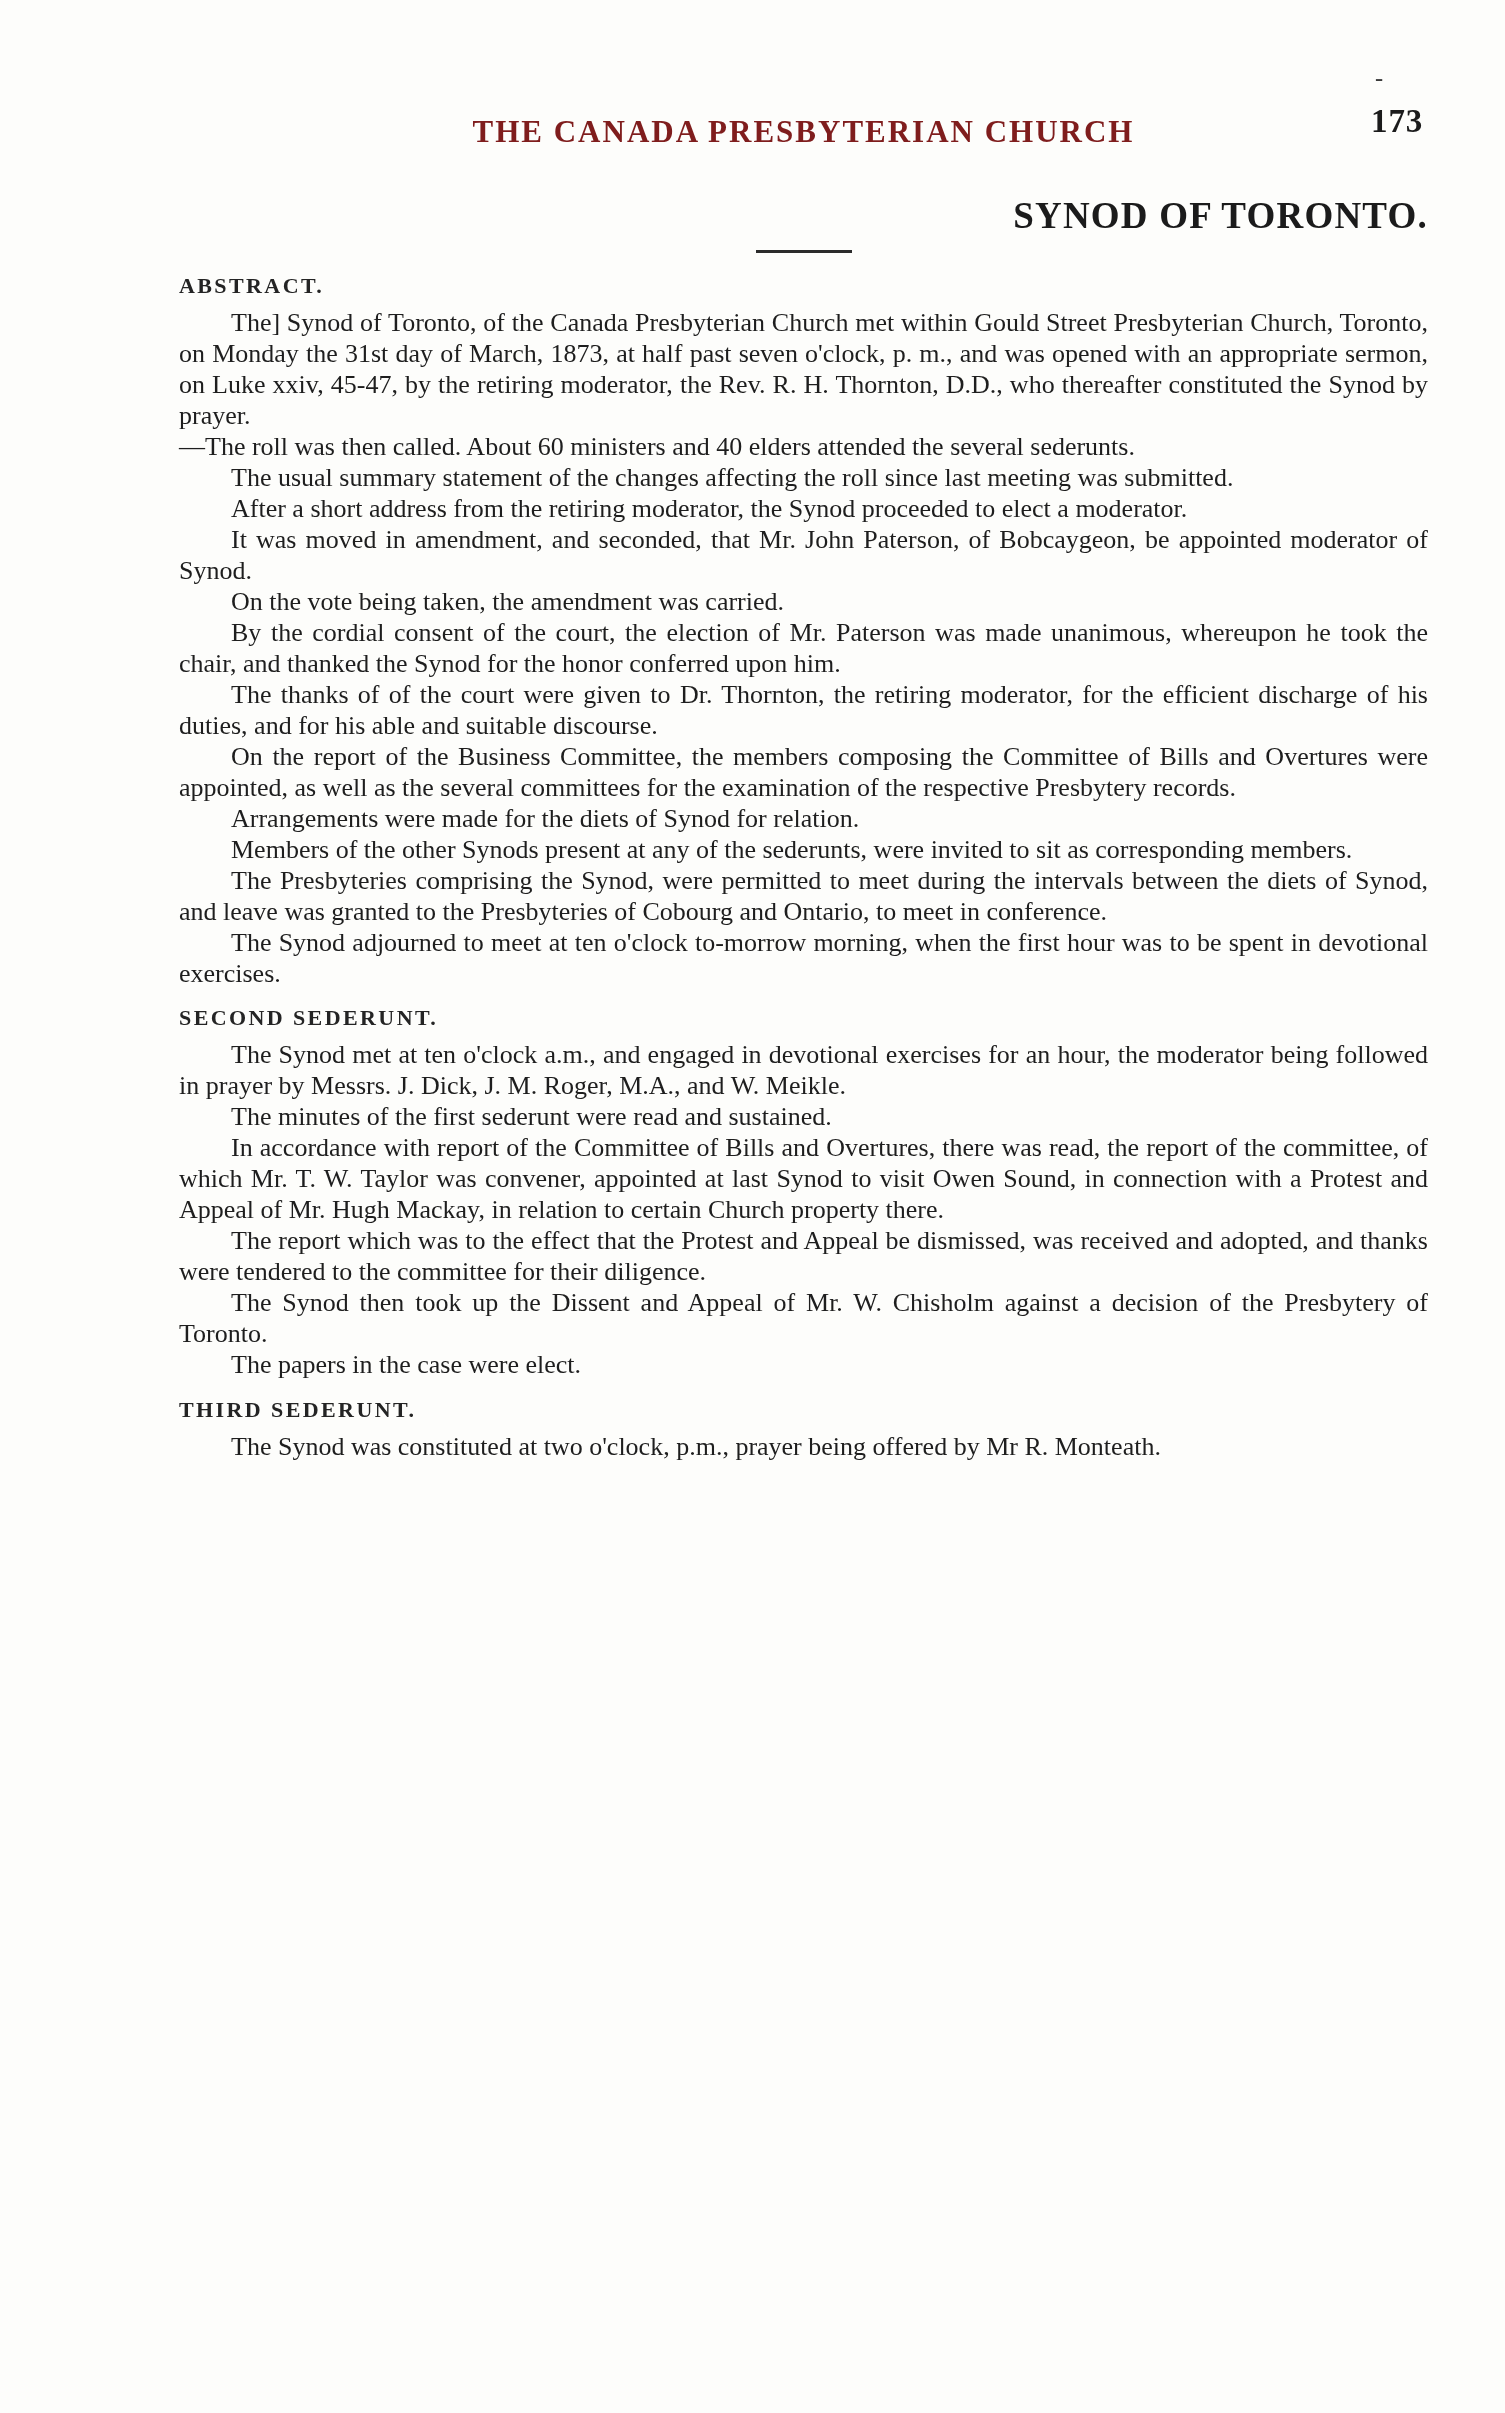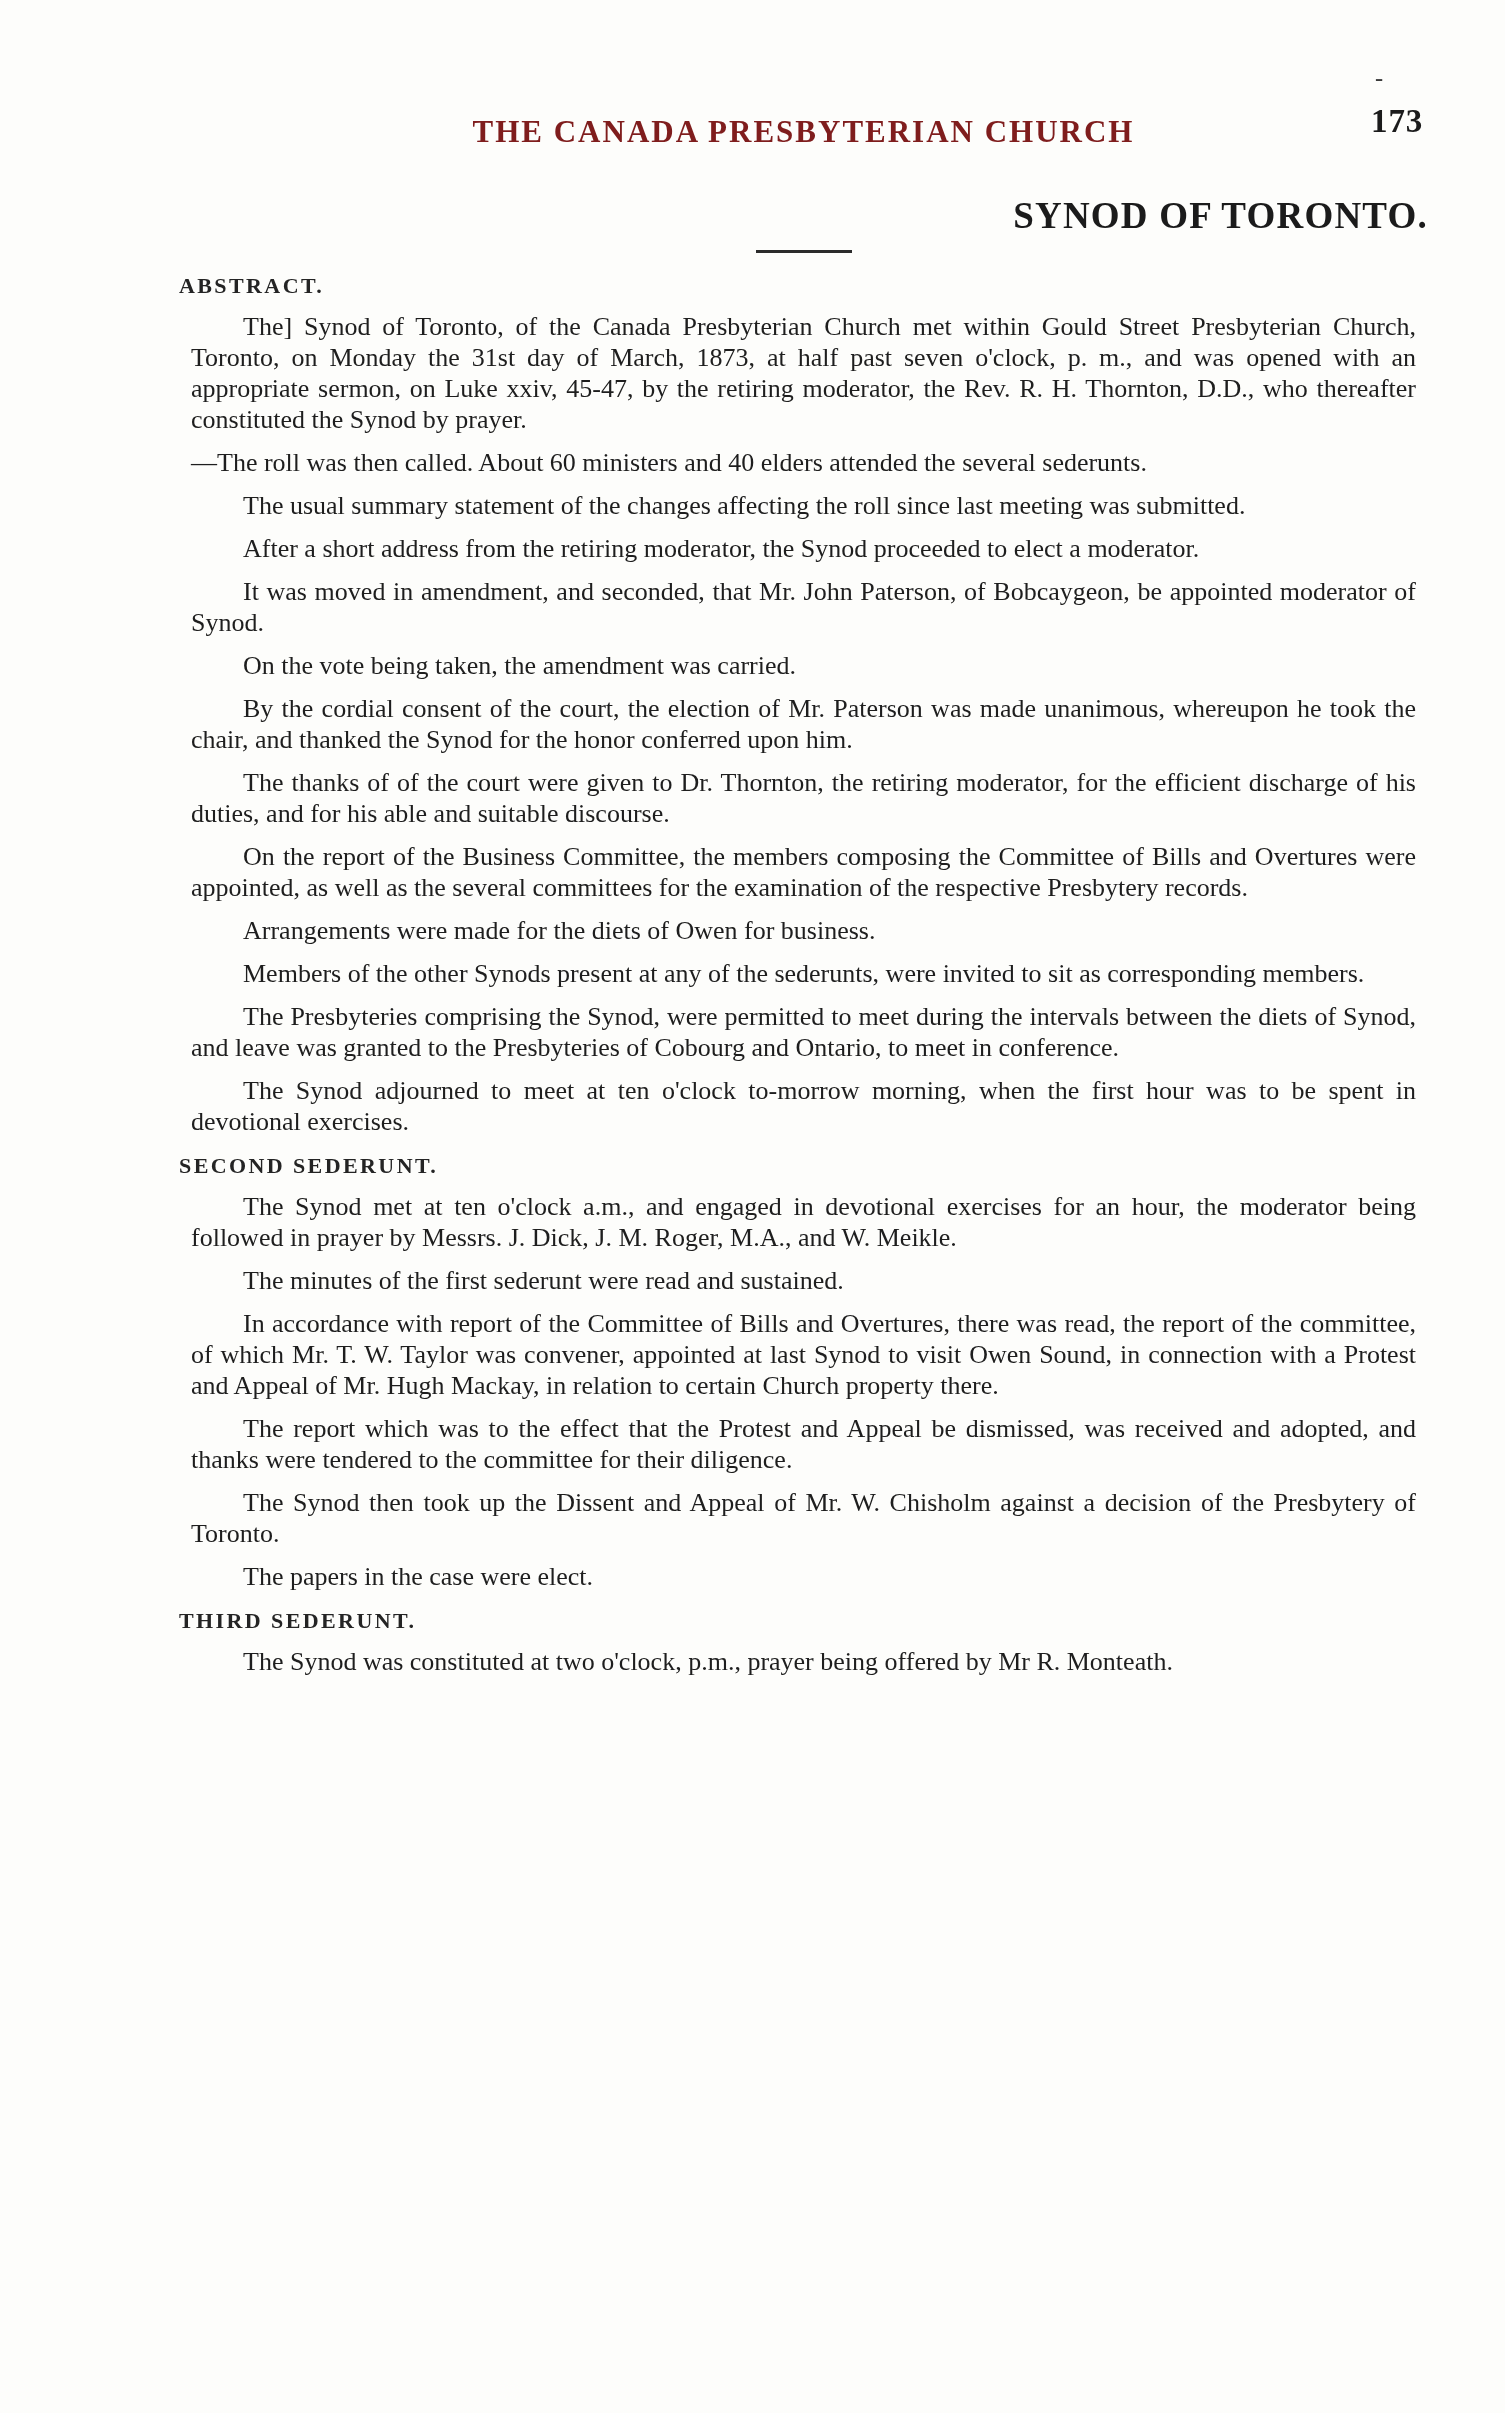--- a/index.html
+++ b/index.html
@@ -62,21 +62,21 @@
     margin: 13px auto 19.5px auto;
   }
   .section-heading {
     margin: 16.3px 0 8.1px 0;
     font-size: 22px;
     font-weight: bold;
     letter-spacing: 2.4px;
     color: #242424;
   }
   .content p {
-    margin: 12px;
+    margin: 0;
     font-size: 26px;
     line-height: 31px;
     text-align: justify;
     text-indent: 52px;
     color: #1e1e1e;
   }
   .content p.no-indent {
     text-indent: 0;
   }
 </style>
@@ -99,21 +99,21 @@
     <h2 class="section-heading">ABSTRACT.</h2>
     <p>The] Synod of Toronto, of the Canada Presbyterian Church met within Gould Street Presbyterian Church, Toronto, on Monday the 31st day of March, 1873, at half past seven o'clock, p. m., and was opened with an appropriate sermon, on Luke xxiv, 45-47, by the retiring moderator, the Rev. R. H. Thornton, D.D., who thereafter constituted the Synod by prayer.</p>
     <p class="no-indent">—The roll was then called.  About 60 ministers and 40 elders attended the several sederunts.</p>
     <p>The usual summary statement of the changes affecting the roll since last meeting was submitted.</p>
     <p>After a short address from the retiring moderator, the Synod proceeded to elect a moderator.</p>
     <p>It was moved in amendment, and seconded, that Mr. John Paterson, of Bobcaygeon, be appointed moderator of Synod.</p>
     <p>On the vote being taken, the amendment was carried.</p>
     <p>By the cordial consent of the court, the election of Mr. Paterson was made unanimous, whereupon he took the chair, and thanked the Synod for the honor conferred upon him.</p>
     <p>The thanks of of the court were given to Dr. Thornton, the retiring moderator, for the efficient discharge of his duties, and for his able and suitable discourse.</p>
     <p>On the report of the Business Committee, the members composing the Committee of Bills and Overtures were appointed, as well as the several committees for the examination of the respective Presbytery records.</p>
-    <p>Arrangements were made for the diets of Owen for business.</p>
+    <p>Arrangements were made for the diets of Synod for relation.</p>
     <p>Members of the other Synods present at any of the sederunts, were invited to sit as corresponding members.</p>
     <p>The Presbyteries comprising the Synod, were permitted to meet during the intervals between the diets of Synod, and leave was granted to the Presbyteries of Cobourg and Ontario, to meet in conference.</p>
     <p>The Synod adjourned to meet at ten o'clock to-morrow morning, when the first hour was to be spent in devotional exercises.</p>
 
     <h2 class="section-heading">SECOND SEDERUNT.</h2>
     <p>The Synod met at ten o'clock a.m., and engaged in devotional exercises for an hour, the moderator being followed in prayer by Messrs. J. Dick, J. M. Roger, M.A., and W. Meikle.</p>
     <p>The minutes of the first sederunt were read and sustained.</p>
     <p>In accordance with report of the Committee of Bills and Overtures, there was read, the report of the committee, of which Mr. T. W. Taylor was convener, appointed at last Synod to visit Owen Sound, in connection with a Protest and Appeal of Mr. Hugh Mackay, in relation to certain Church property there.</p>
     <p>The report which was to the effect that the Protest and Appeal be dismissed, was received and adopted, and thanks were tendered to the committee for their diligence.</p>
     <p>The Synod then took up the Dissent and Appeal of Mr. W. Chisholm against a decision of the Presbytery of Toronto.</p>

